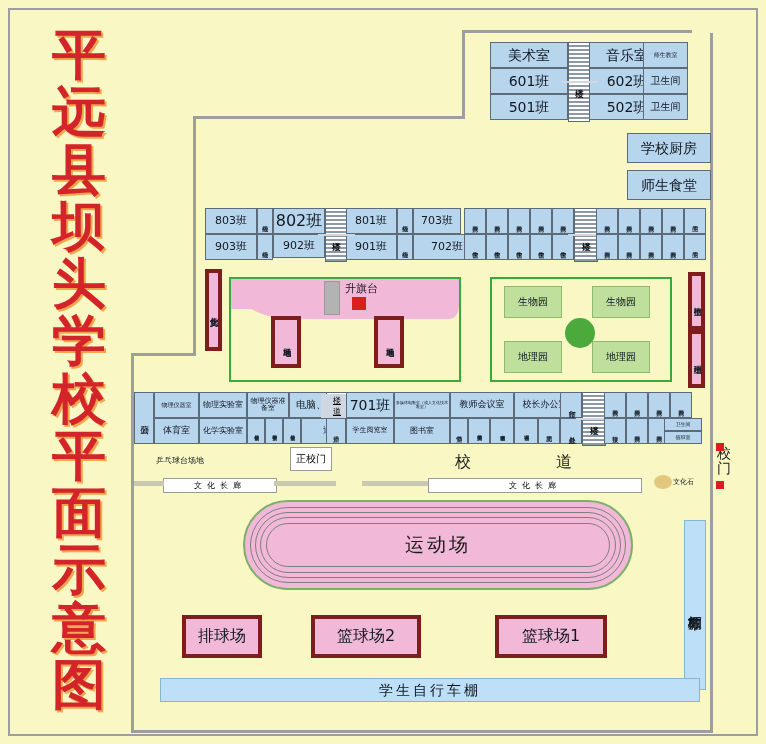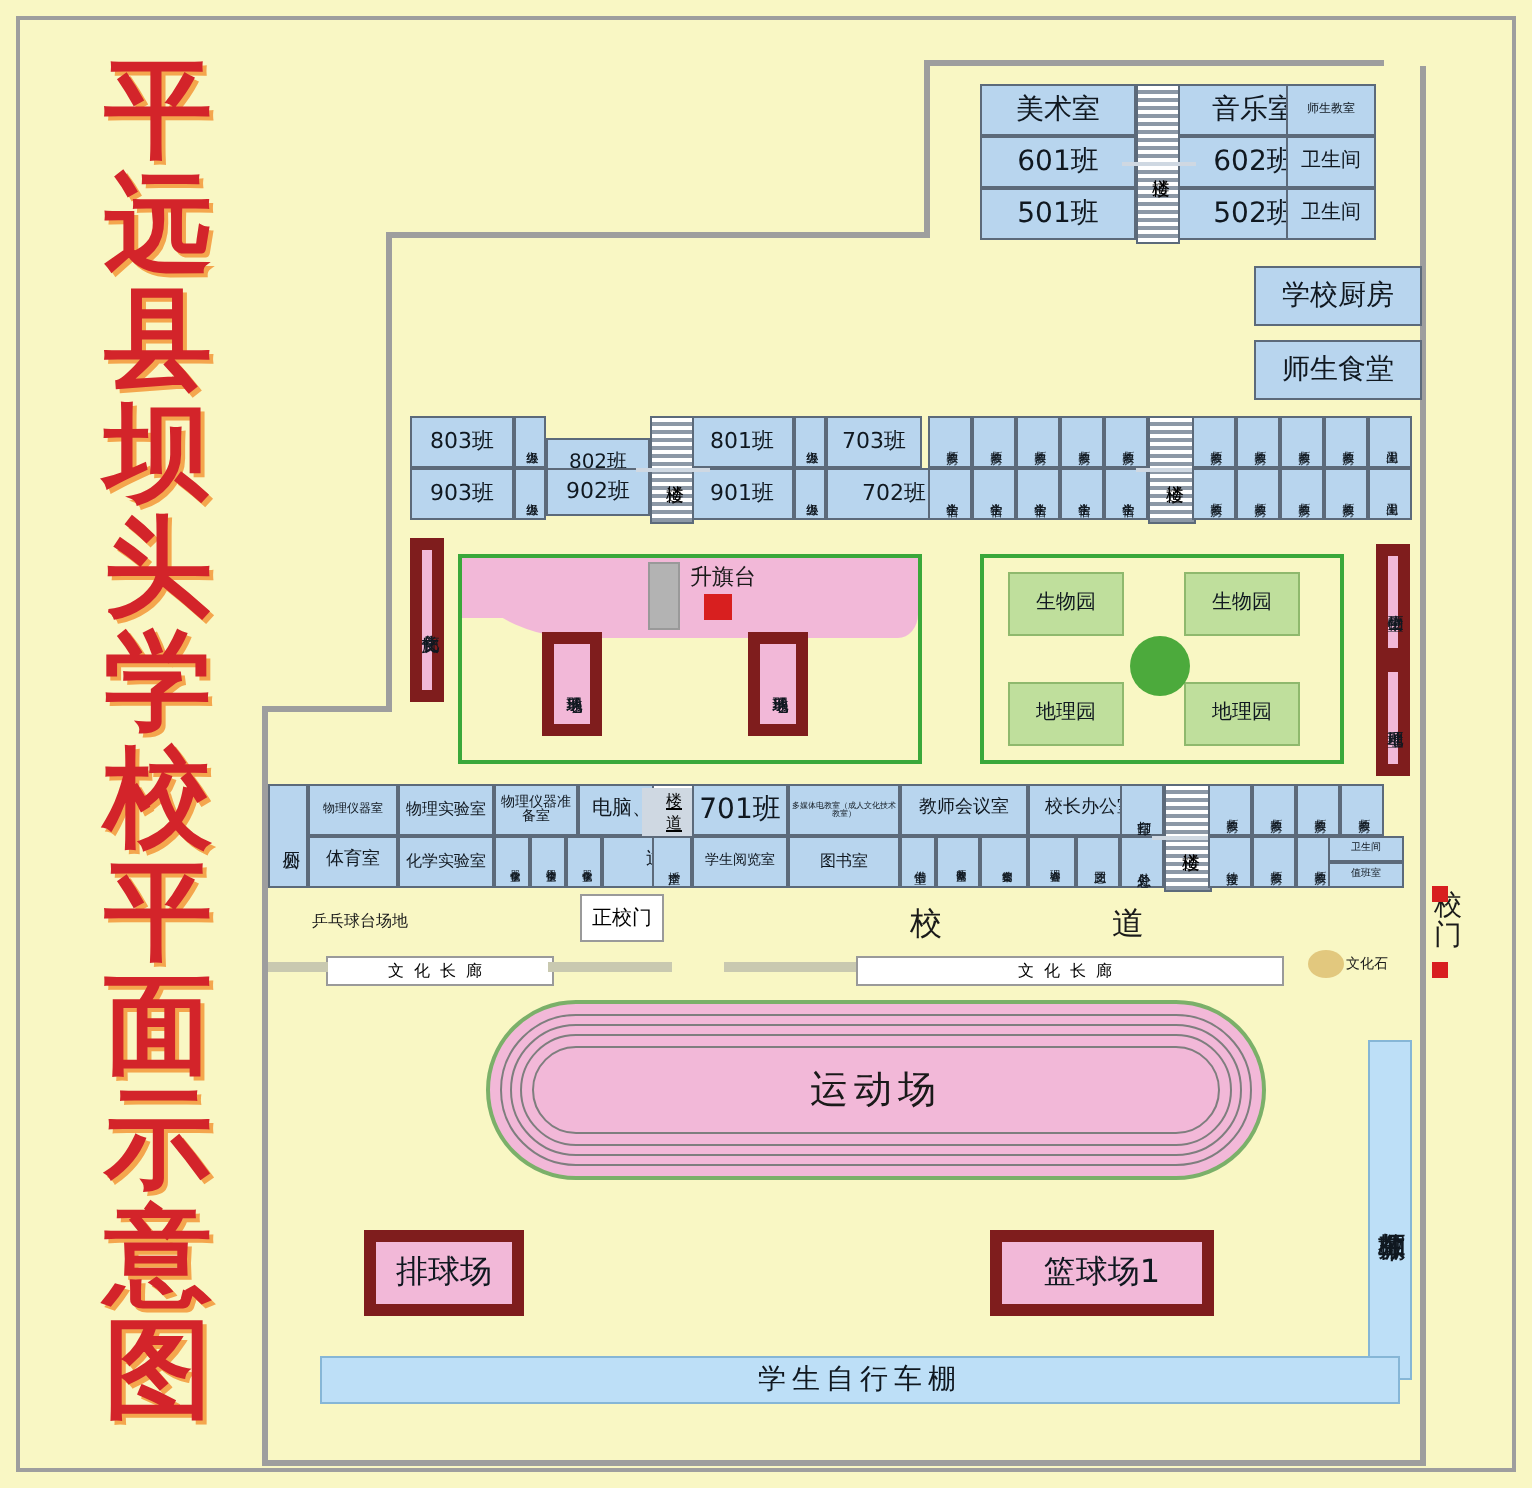--- a/index.html
+++ b/index.html
@@ -15,21 +15,21 @@
   
   .abs{position:absolute;box-sizing:border-box;}
   .cell{
     position:absolute;box-sizing:border-box;
     background:#b8d5ee;border:1px solid #5c6a7a;
     display:flex;align-items:center;justify-content:center;
     text-align:center;color:#101820;line-height:1.05;
     font-family:"DejaVu Sans","Liberation Sans",sans-serif;
   }
   .vert{writing-mode:vertical-rl;text-orientation:upright;letter-spacing:0px;}
-  .pink{background:#f2b8d8;border:6px solid #7f1d1d;}
+  .pink{background:#f2b8d8;border:4px solid #7f1d1d;}
   .green{background:#bfdf9c;border:1px solid #8fb96d;}
   .blue{background:#bddff7;border:1px solid #86b6d6;}
   .white{background:#ffffff;border:1px solid #9a9a9a;}
 
   
   .stair{
     background:
       repeating-linear-gradient(to bottom,#ffffff 0px,#ffffff 2px,#8c98a6 2px,#8c98a6 4px);
     border:1px solid #5c6a7a;
   }
@@ -124,21 +124,21 @@
 
   <div class="stair" style="position:absolute;left:568px;top:42px;width:20px;height:78px;display:flex;align-items:center;justify-content:center;">
     <span class="lbl" style="font-size:9px;">楼道</span>
   </div>
 
   <div class="cell" style="left:627px;top:133px;width:84px;height:30px;font-size:14px;">学校厨房</div>
   <div class="cell" style="left:627px;top:170px;width:84px;height:30px;font-size:14px;">师生食堂</div>
 
   <div class="cell" style="left:205px;top:208px;width:52px;height:26px;font-size:11px;">803班</div>
   <div class="cell vert" style="left:257px;top:208px;width:16px;height:26px;font-size:6px;">级组办</div>
-  <div class="cell" style="left:273px;top:208px;width:52px;height:26px;font-size:10px;margin-top:11px;">802班</div>
+  <div class="cell" style="left:273px;top:208px;width:52px;height:26px;font-size:16px;">802班</div>
   <div class="cell" style="left:345px;top:208px;width:52px;height:26px;font-size:11px;">801班</div>
   <div class="cell vert" style="left:397px;top:208px;width:16px;height:26px;font-size:6px;">级组办</div>
   <div class="cell" style="left:413px;top:208px;width:48px;height:26px;font-size:11px;">703班</div>
 
   <div class="cell" style="left:205px;top:234px;width:52px;height:26px;font-size:11px;">903班</div>
   <div class="cell vert" style="left:257px;top:234px;width:16px;height:26px;font-size:6px;">级组办</div>
   <div class="cell" style="left:273px;top:234px;width:52px;height:24px;font-size:11px;">902班</div>
   <div class="cell" style="left:345px;top:234px;width:52px;height:26px;font-size:11px;">901班</div>
   <div class="cell vert" style="left:397px;top:234px;width:16px;height:26px;font-size:6px;">级组办</div>
   <div class="cell" style="left:413px;top:234px;width:68px;height:26px;font-size:11px;">702班</div>
@@ -281,18 +281,19 @@
 
   <div id="track">
     <div class="ring" style="left:5px;top:5px;right:5px;bottom:5px;"></div>
     <div class="ring" style="left:10px;top:10px;right:10px;bottom:10px;"></div>
     <div class="ring" style="left:15px;top:15px;right:15px;bottom:15px;"></div>
     <div class="ring" style="left:21px;top:21px;right:21px;bottom:21px;"></div>
   </div>
   <div id="trackLabel">运动场</div>
 
   <div class="cell pink" style="left:182px;top:615px;width:80px;height:43px;font-size:16px;">排球场</div>
+  <div class="cell pink" style="left:311px;top:615px;width:110px;height:43px;font-size:16px;">篮球场2</div>
   <div class="cell pink" style="left:495px;top:615px;width:112px;height:43px;font-size:16px;">篮球场1</div>
 
   <div class="cell blue vert" style="left:684px;top:520px;width:22px;height:170px;font-size:14px;">教师车棚</div>
   <div class="cell blue" style="left:160px;top:678px;width:540px;height:24px;font-size:14px;letter-spacing:3px;">学生自行车棚</div>
 
 </div>
 
 </body></html>

